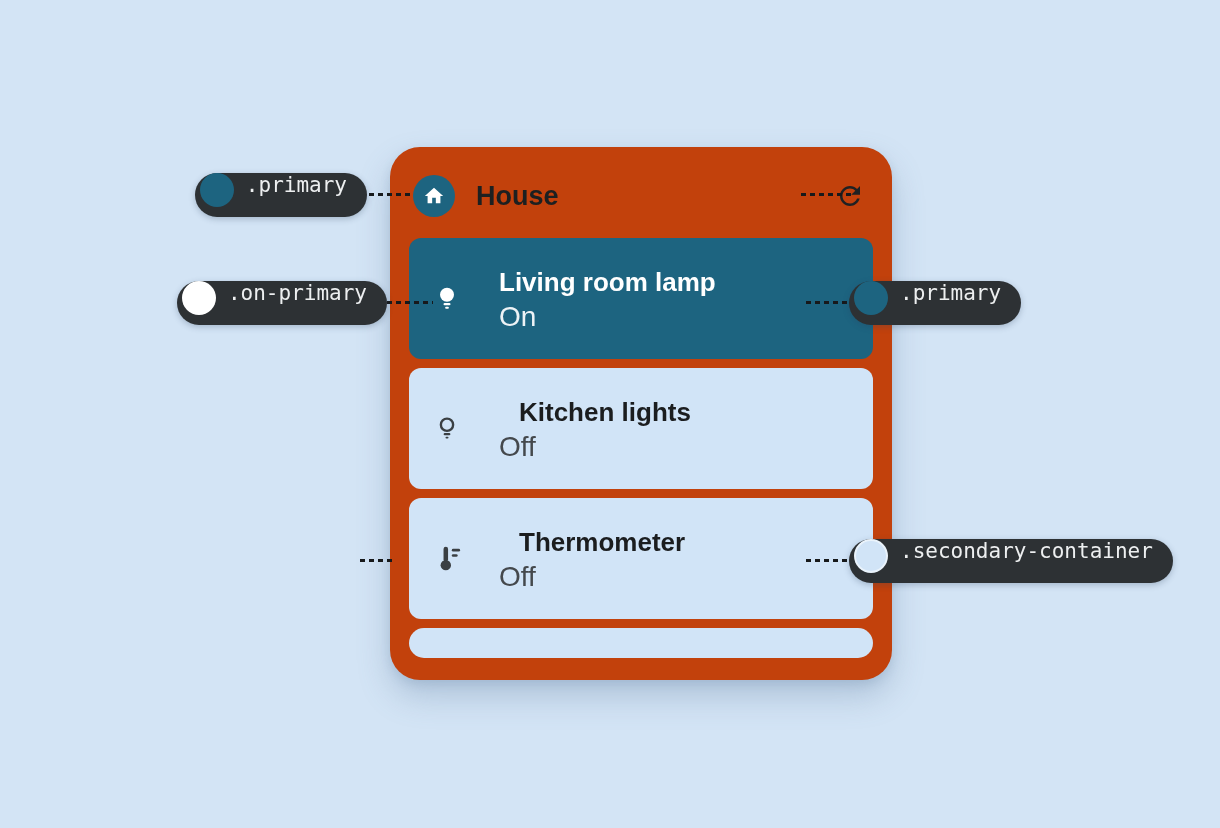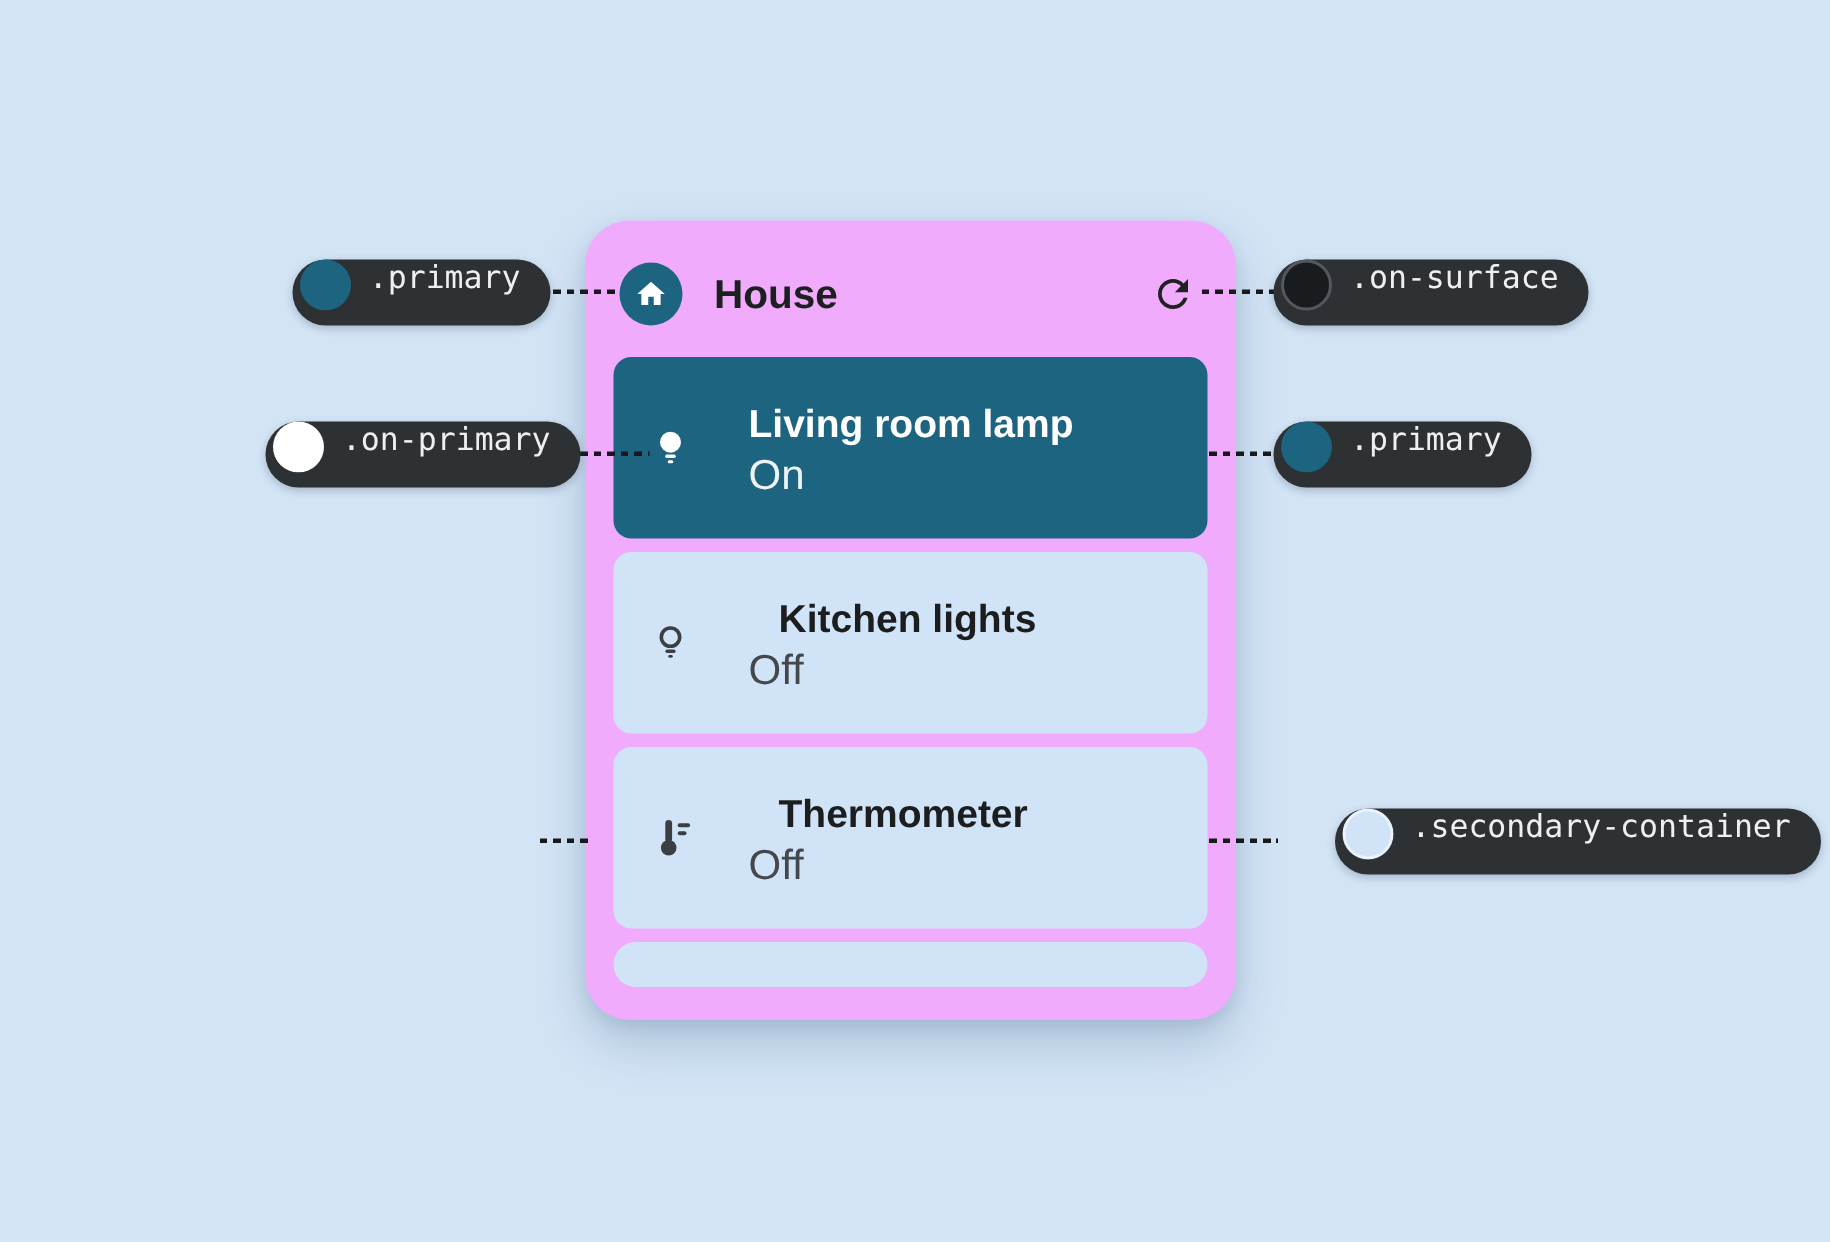--- a/index.html
+++ b/index.html
@@ -4,22 +4,22 @@
 <style>
   html,body{margin:0;padding:0;background:#d3e4f5;}
   .stage{
     position:relative;width:1220px;height:828px;overflow:hidden;
     background:#d3e4f5;
     font-family:"Liberation Sans","DejaVu Sans",sans-serif;
   }
 
   
   .widget-card{
-    position:absolute;left:390px;top:147px;width:434px;height:533px;
-    background:#f0abfc;border-radius:30px;z-index:1;
+    position:absolute;left:390px;top:147px;width:502px;height:533px;
+    background:#c2410c;border-radius:30px;z-index:1;
     box-sizing:border-box;padding:18px 19px 22px 19px;
     box-shadow:0 16px 32px rgba(96,125,160,.32),0 4px 10px rgba(96,125,160,.18);
   }
   .widget-header{
     display:flex;align-items:center;height:42px;margin:10px 0 21px 0;padding:0 4px;
   }
   .header-icon-circle{
     width:42px;height:42px;border-radius:50%;background:#1d6480;
     display:flex;align-items:center;justify-content:center;flex:0 0 auto;
   }
@@ -155,28 +155,24 @@
     <span class="swatch" style="background-color: rgb(29, 100, 128);"></span>
     <span class="pill-label">.primary</span>
   </div>
 
   <div class="pill" style="top:281px;right:833px;">
     <span class="swatch" style="background-color: rgb(255, 255, 255);"></span>
     <span class="pill-label">.on-primary</span>
   </div>
 
 
-  <div class="pill" style="top:173px;left:849px;">
-    <span class="swatch sw-ring-dark" style="background-color: rgb(25, 28, 30);"></span>
-    <span class="pill-label">.on-surface</span>
-  </div>
 
   <div class="pill" style="top:281px;left:849px;">
     <span class="swatch" style="background-color: rgb(29, 100, 128);"></span>
     <span class="pill-label">.primary</span>
   </div>
 
-  <div class="pill" style="top:539px;left:890px;">
+  <div class="pill" style="top:539px;left:849px;">
     <span class="swatch sw-ring-light" style="background-color: rgb(209, 228, 247);"></span>
     <span class="pill-label">.secondary-container</span>
   </div>
 
 </div>
 
 </body></html>

